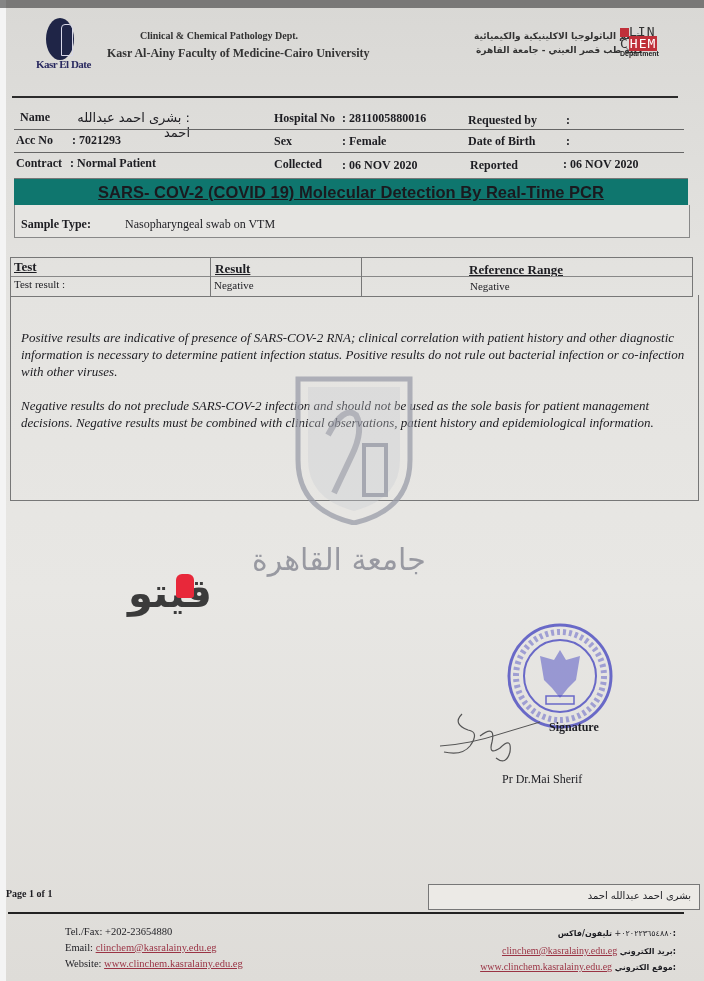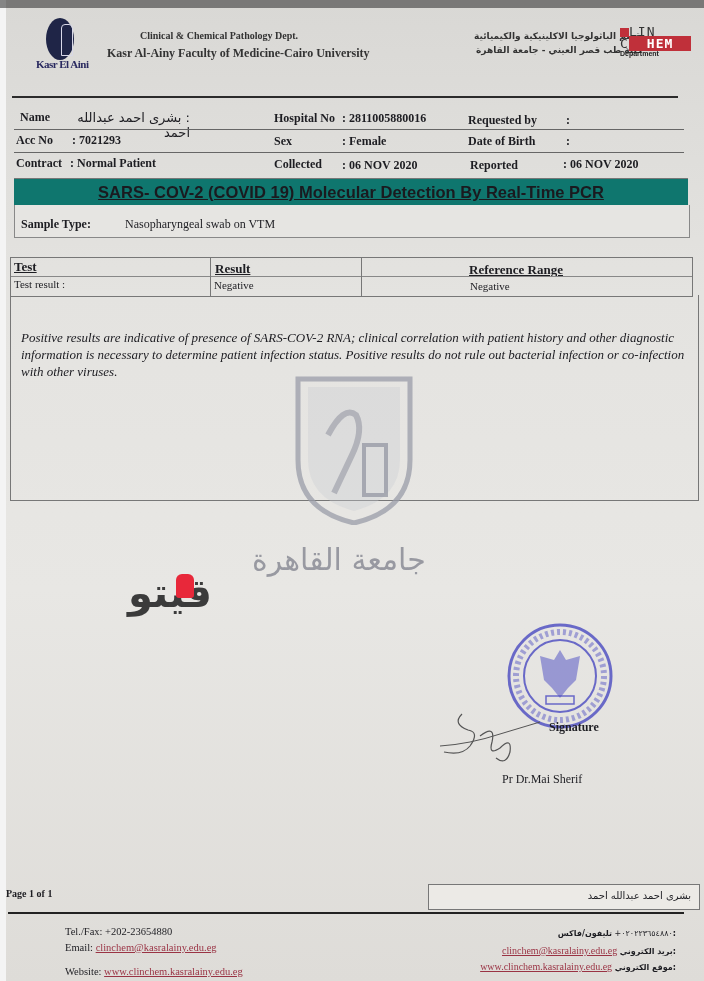--- a/index.html
+++ b/index.html
@@ -22,21 +22,21 @@
   .logo-kasr { left:40px; top:18px; width:40px; height:50px; }
   .logo-oval { position:absolute; left:6px; top:0; width:28px; height:42px; border-radius:50%; background:#1f2547; }
   .logo-tower { position:absolute; left:15px; top:6px; width:10px; height:30px; border:1px solid #d8d8e8; border-radius:4px 4px 0 0; }
   .logo-kasr-text { position:absolute; left:-4px; top:40px; font-size:11px; font-weight:bold; color:#2a2a60; white-space:nowrap; letter-spacing:-0.5px; }
   .dept-en1 { left:140px; top:30px; font-size:10px; font-weight:bold; color:#333; }
   .dept-en2 { left:107px; top:46px; font-size:12px; font-weight:bold; color:#333; }
   .dept-ar1 { left:474px; top:31px; font-size:9px; font-weight:bold; color:#333; direction:rtl; }
   .dept-ar2 { left:476px; top:45px; font-size:9px; font-weight:bold; color:#333; direction:rtl; }
   .clinchem { left:620px; top:26px; width:50px; font-family:"DejaVu Sans Mono", monospace; }
   .clin-row { font-size:13px; line-height:12px; color:#333; letter-spacing:1px; }
-  .clin-red { background:#c0303a; color:#fff; padding:0 18px;font-weight:bold; }
+  .clin-red { background:#c0303a; color:#fff; padding:0 1px; }
   .clin-sq { display:inline-block; width:9px; height:9px; background:#c0303a; vertical-align:middle; }
   .clin-dept { font-family:"Liberation Sans", sans-serif; font-size:7px; font-weight:bold; color:#222; }
 
   .hr-top { left:12px; top:96px; width:666px; height:2px; background:#2b2b2b; }
 
   
   .info { font-size:12px; }
   .info-label { font-weight:bold; }
   .row-line { height:1px; background:#666; position:absolute; left:14px; width:670px; }
 
@@ -85,21 +85,21 @@
 <body>
 
 <div class="leftedge"></div>
 <div class="paper"></div>
 <div class="abs topedge"></div>
 
 <div class="abs logo-kasr">
   <div class="logo-oval">
       <div class="logo-tower"></div>
     </div>
-  <div class="logo-kasr-text">Kasr El Aini</div>
+  <div class="logo-kasr-text">Kasr El Date</div>
 </div>
 <div class="abs dept-en1">Clinical &amp; Chemical Pathology Dept.</div>
 <div class="abs dept-en2">Kasr Al-Ainy Faculty of Medicine-Cairo University</div>
 <div class="abs dept-ar1" style="font-family:'DejaVu Sans',sans-serif;">قسم الباثولوجيا الاكلينيكية والكيميائية</div>
 <div class="abs dept-ar2" style="font-family:'DejaVu Sans',sans-serif;">كلية طب قصر العيني - جامعة القاهرة</div>
 <div class="abs clinchem">
   <div class="clin-row"><span class="clin-sq"></span><span>LIN</span></div>
   <div class="clin-row"><span>C</span><span class="clin-red">HEM</span></div>
   <div class="clin-dept">Department</div>
 </div>
@@ -147,20 +147,21 @@
   <div class="rt-vline" style="left:350px; top:0; height:38px;"></div>
   <div>
     <div class="abs rt-cell" style="left:3px; top:20px;">Test result :</div>
     <div class="abs rt-cell" style="left:203px; top:21px;">Negative</div>
     <div class="abs rt-cell" style="left:459px; top:22px;">Negative</div>
   </div>
 </div>
 
 <div class="abs disc-box">
   <div class="abs disc-p" style="top:34px;">Positive results are indicative of presence of SARS-COV-2 RNA; clinical correlation with patient history and other diagnostic information is necessary to determine patient infection status. Positive  results do not rule out bacterial infection or co-infection with other viruses.</div>
+  <div class="abs disc-p" style="top:102px;">Negative results do not preclude SARS-COV-2 infection and should not be used as the sole basis for patient management decisions. Negative results must be combined with clinical observations, patient history and epidemiological information.</div>
 </div>
 
 <svg class="abs shield" viewBox="0 0 120 150">
   <path d="M4 4 H116 V85 Q116 135 60 148 Q4 135 4 85 Z" fill="none" stroke="#9a9ca8" stroke-width="5" opacity=".75"></path>
   <path d="M14 12 H106 V84 Q106 124 60 136 Q14 124 14 84 Z" fill="#c9cad2" opacity=".35"></path>
   <rect x="70" y="70" width="22" height="50" fill="none" stroke="#8f919e" stroke-width="4" opacity=".7"></rect>
   <path d="M34 60 Q50 30 62 40 Q70 55 58 80 L40 118" fill="none" stroke="#8f919e" stroke-width="6" opacity=".55"></path>
 </svg>
 
 <div class="abs univ-ar">جامعة القاهرة</div>
@@ -189,21 +190,21 @@
 <div class="abs footer-name-box">
   <div class="abs footer-name">بشرى احمد عبدالله احمد</div>
 </div>
 <div class="abs hr-foot"></div>
 
 <div class="abs foot-l" style="top:926px;">Tel./Fax: +202-23654880</div>
 <div class="abs foot-l" style="top:942px;">
   <span>Email:</span>
   <span class="link">clinchem@kasralainy.edu.eg</span>
 </div>
-<div class="abs foot-l" style="top:958px;margin-top:8px;">
+<div class="abs foot-l" style="top:958px;">
   <span>Website:</span>
   <span class="link">www.clinchem.kasralainy.edu.eg</span>
 </div>
 
 <div class="abs foot-r" style="right:28px; top:927px;">
   <span style="font-family:'DejaVu Sans',sans-serif; font-size:8px;">٠٢٠٢٢٣٦٥٤٨٨٠+</span>
   <span class="ar-lbl">تليفون/فاكس:</span>
 </div>
 <div class="abs foot-r" style="right:28px; top:945px;">
   <span class="link">clinchem@kasralainy.edu.eg</span>

